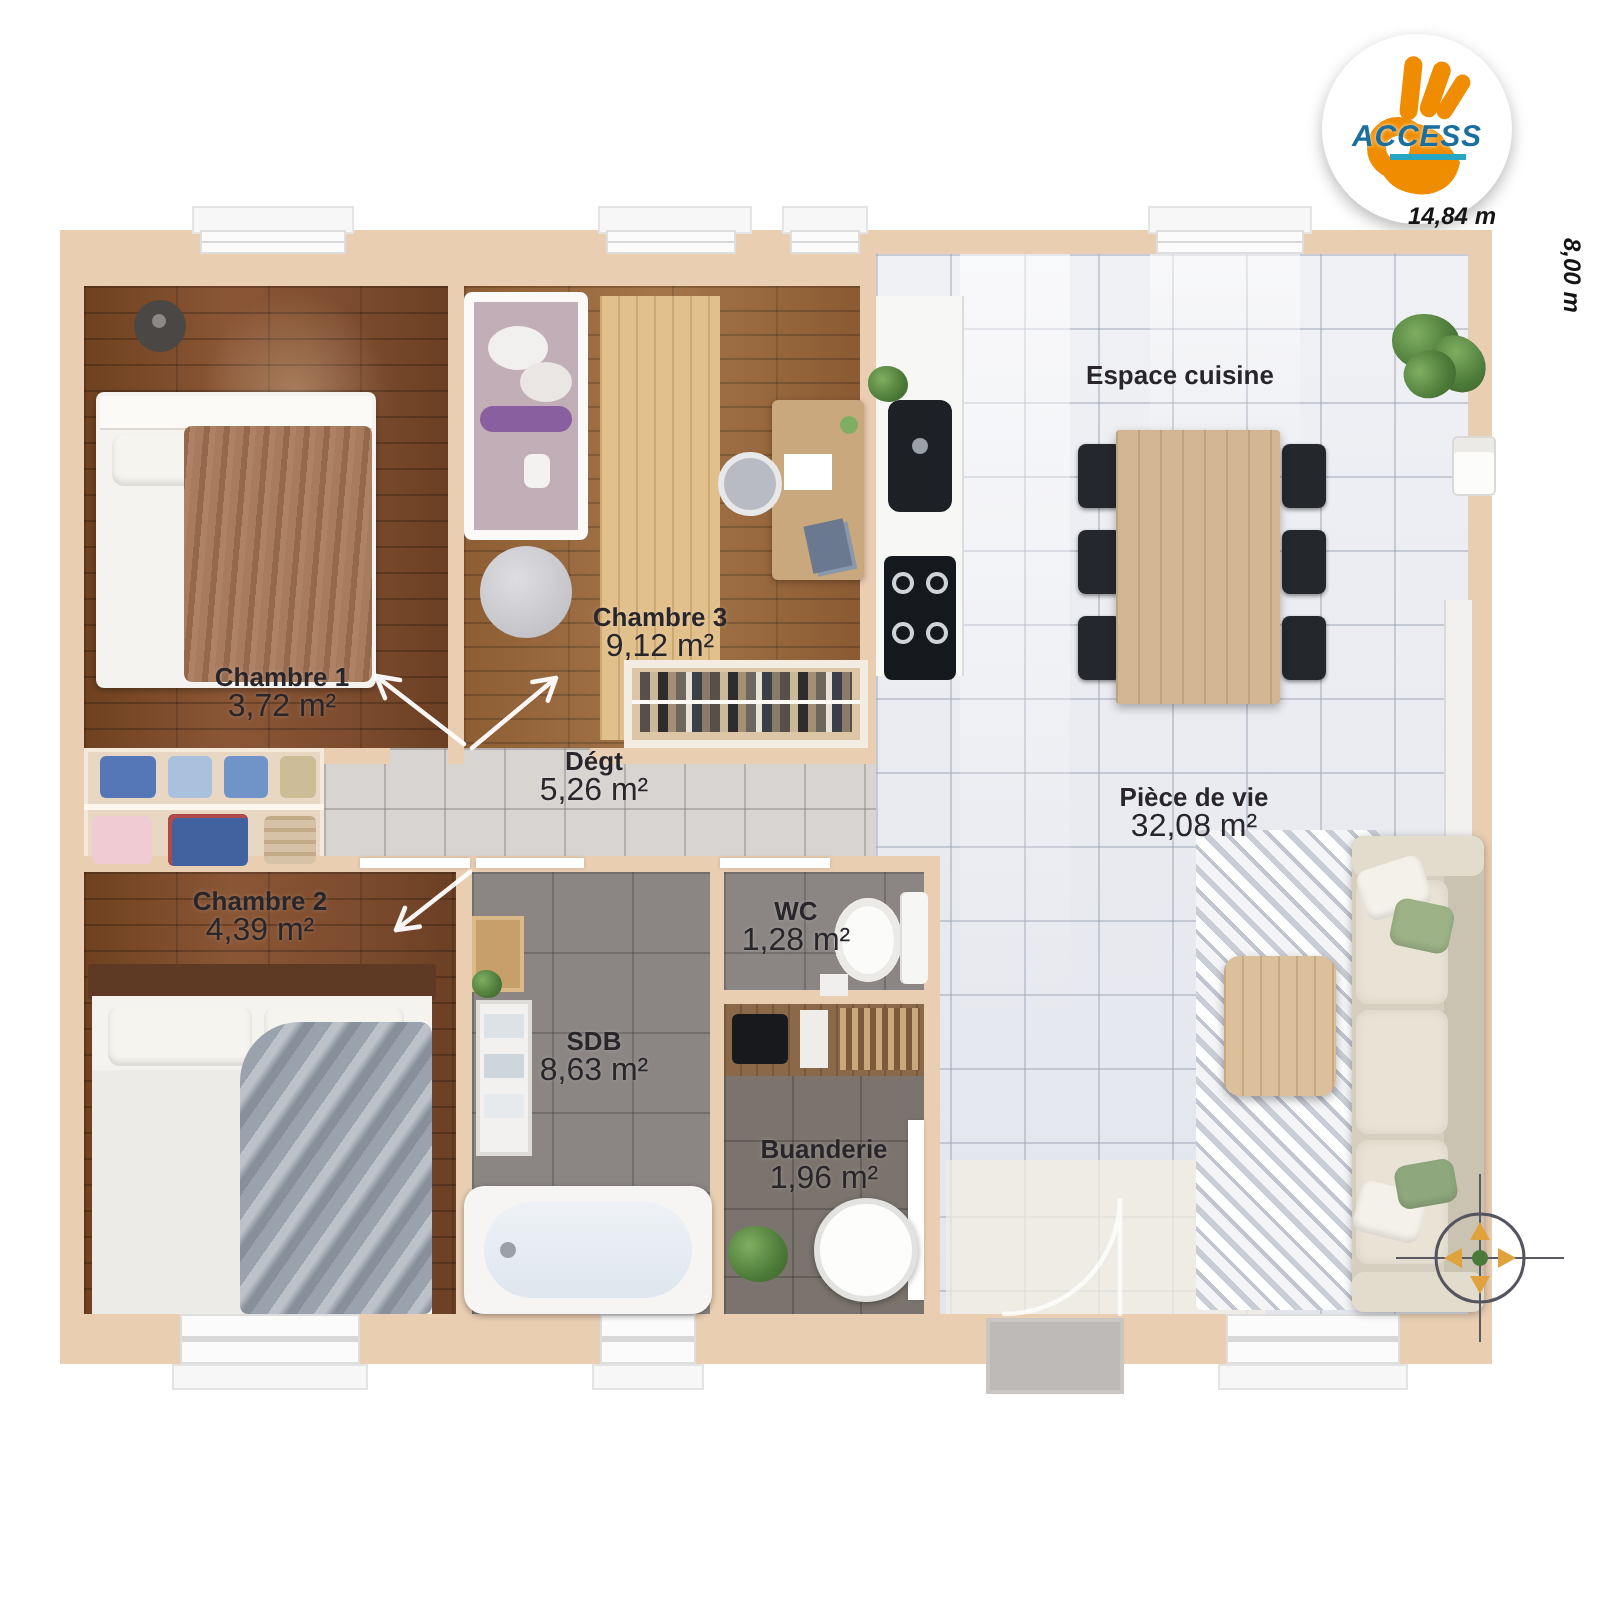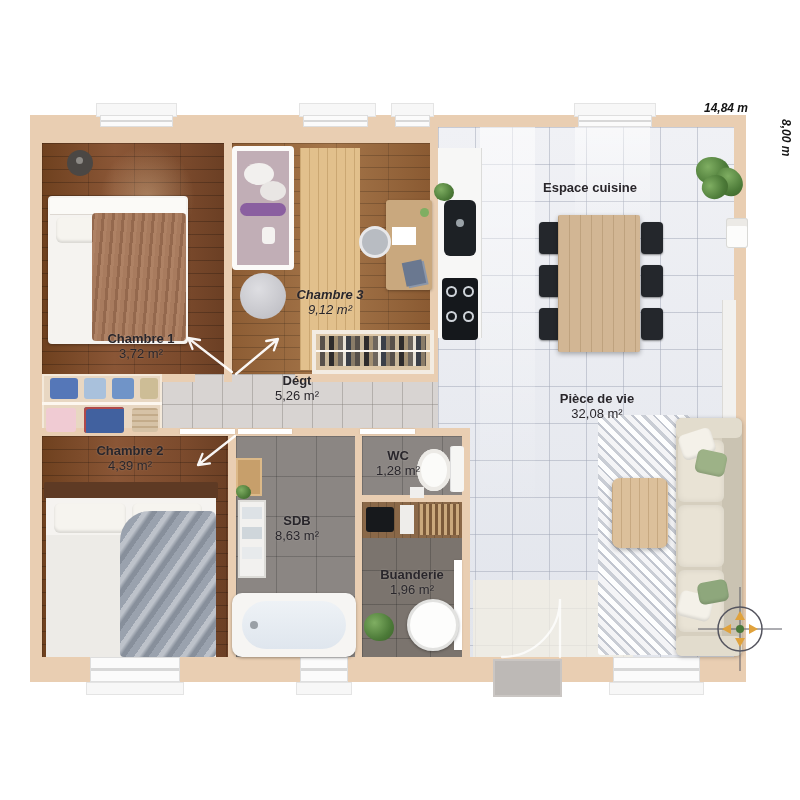--- a/index.html
+++ b/index.html
@@ -36,21 +36,21 @@
   .tileB{position:absolute;background-color:#7b746e;background-image:
     repeating-linear-gradient(90deg, rgba(30,30,30,.25) 0 1px, transparent 1px 34px),
     repeating-linear-gradient(180deg, rgba(30,30,30,.25) 0 1px, transparent 1px 34px);}
   .closetbg{position:absolute;background:#e8d7c2;box-shadow:inset 0 0 0 2px #f4e9da;}
   .lightband{position:absolute;background:linear-gradient(180deg,rgba(255,255,255,.55),rgba(255,255,255,0));}
   .cream{position:absolute;background:rgba(243,238,226,.72);}
   
   .rlabel{position:absolute;transform:translateX(-50%);text-align:center;color:#29262b;
           text-shadow:0 0 2px rgba(255,255,255,.25);line-height:15px;white-space:nowrap;}
   .rlabel .rn{font-size:13px;font-weight:700;}
-  .rlabel .ra{font-size:13px;}
+  .rlabel .ra{font-size:16px;}
   .dim{position:absolute;font-weight:700;font-style:italic;font-size:12px;color:#141414;}
   .dimv{writing-mode:vertical-rl;}
   
   .furn{position:absolute;}
   .white{background:#f5f3f0;}
   .chair{position:absolute;width:22px;height:32px;background:#24272c;border-radius:4px;box-shadow:0 1px 2px rgba(0,0,0,.45);}
   .pillow{position:absolute;background:#f6f4ef;border-radius:6px;box-shadow:inset 0 -2px 3px rgba(0,0,0,.12);}
   .plantblob{position:absolute;border-radius:46% 54% 48% 52%;
      background:radial-gradient(circle at 35% 35%, #7fae62, #4c7a38 62%, #3c6229);}
   
@@ -59,20 +59,32 @@
   .logo-text{position:absolute;left:0;top:43px;width:100%;text-align:center;
         font-size:15px;font-weight:800;font-style:italic;letter-spacing:.4px;color:#1a6f9e;
         text-shadow:0 0 2px rgba(255,255,255,.9);}
   .logo-bar{position:absolute;left:34px;top:60px;width:38px;height:3px;background:#27a6c3;}
 </style>
 </head>
 <body>
 
 <div class="stage">
 
+  <div class="logo">
+    <svg width="95" height="95" viewBox="0 0 95 95">
+      <rect x="40" y="11" width="9" height="32" rx="4.5" fill="#f08c00" transform="rotate(6 44 27)"></rect>
+      <rect x="52" y="13" width="9" height="29" rx="4.5" fill="#f08c00" transform="rotate(19 56 28)"></rect>
+      <rect x="62" y="19" width="8" height="25" rx="4" fill="#f08c00" transform="rotate(32 66 31)"></rect>
+      <path d="M30,50 C25,62 29,75 42,79 C55,83 67,77 69,64 L60,51 C52,43 36,42 30,50 Z" fill="#f08c00"></path>
+      <circle cx="38" cy="57" r="11" fill="none" stroke="#f08c00" stroke-width="9"></circle>
+      <circle cx="38" cy="57" r="6" fill="#fff"></circle>
+    </svg>
+    <div class="logo-text">ACCESS</div>
+    <div class="logo-bar"></div>
+  </div>
 
   <div class="dim" style="right:52px;top:101px;">14,84 m</div>
   <div class="dim dimv" style="left:779px;top:119px;">8,00 m</div>
 
   <div class="plan">
 
     <div class="tileL" style="left:408px;top:12px;width:296px;height:530px;"></div>
     <div class="lightband" style="left:450px;top:12px;width:55px;height:390px;"></div>
     <div class="lightband" style="left:545px;top:12px;width:75px;height:110px;"></div>
     <div class="cream" style="left:443px;top:465px;width:160px;height:77px;"></div>
@@ -235,21 +247,21 @@
       <polygon points="42,60 37,51 47,51" fill="#e0a23c"></polygon>
       <polygon points="24,42 33,37 33,47" fill="#e0a23c"></polygon>
       <polygon points="60,42 51,37 51,47" fill="#e0a23c"></polygon>
       <circle cx="42" cy="42" r="4" fill="#4a7a3a"></circle>
     </svg>
 
     <div class="rlabel" style="left:111px;top:216px;">
       <div class="rn">Chambre 1</div>
       <div class="ra">3,72 m²</div>
     </div>
-    <div class="rlabel" style="left:300px;top:172px;font-style:italic;">
+    <div class="rlabel" style="left:300px;top:186px;">
       <div class="rn">Chambre 3</div>
       <div class="ra">9,12 m²</div>
     </div>
     <div class="rlabel" style="left:267px;top:258px;">
       <div class="rn">Dégt</div>
       <div class="ra">5,26 m²</div>
     </div>
     <div class="rlabel" style="left:100px;top:328px;">
       <div class="rn">Chambre 2</div>
       <div class="ra">4,39 m²</div>

